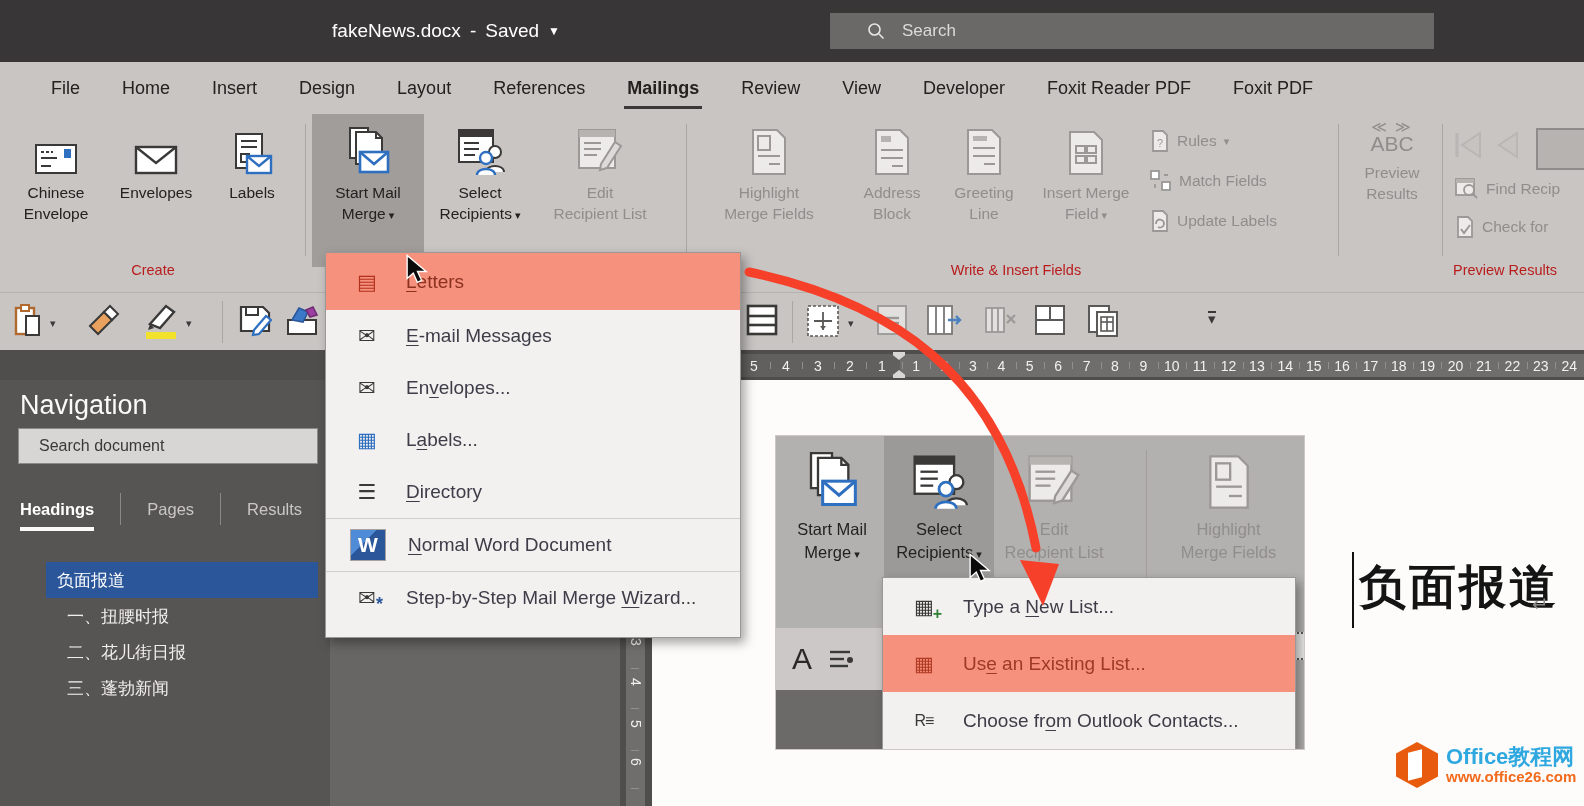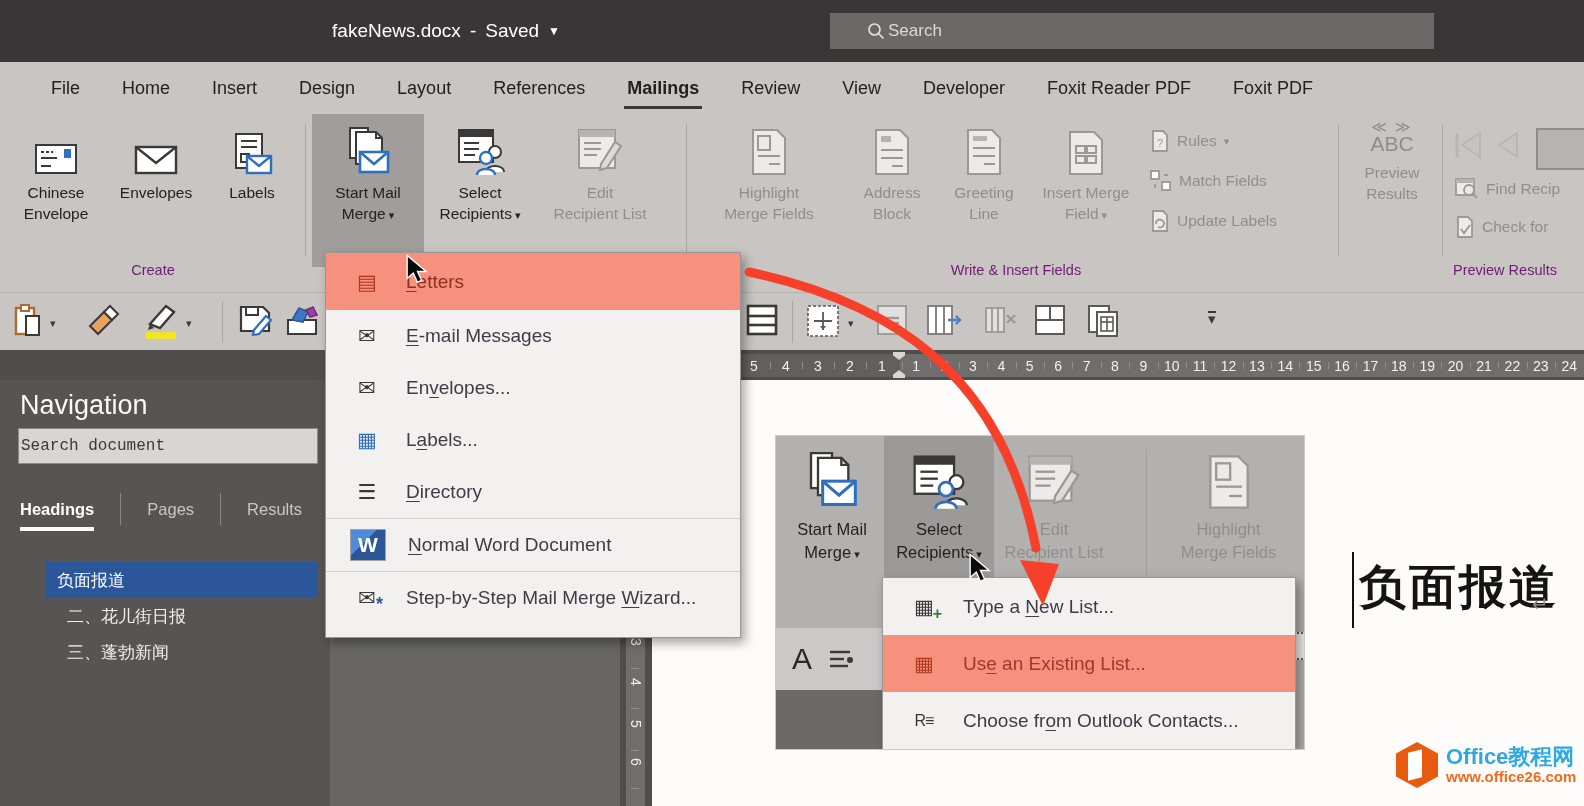--- a/index.html
+++ b/index.html
@@ -1,39 +1,39 @@
 <!DOCTYPE html>
 <html><head>
 <meta charset="utf-8">
 <style>
   html,body{margin:0;padding:0;background:#676665;font-family:"Liberation Sans","DejaVu Sans",sans-serif;}
   #stage{position:relative;width:1584px;height:806px;overflow:hidden;background:#676665;}
   
   #titlebar{position:absolute;left:0;top:0;width:1584px;height:62px;background:#383636;}
   #doc-title{position:absolute;left:16px;top:0;width:860px;height:62px;display:flex;align-items:center;justify-content:center;color:#fff;font-size:19px;gap:9px;}
   #doc-title .chev-dn{font-size:12px;}
-  #top-search{position:absolute;left:830px;top:13px;width:604px;height:36px;background:#6B6968;display:flex;align-items:center;gap:0;padding-left:36px;box-sizing:border-box;}
+  #top-search{position:absolute;left:830px;top:13px;width:604px;height:36px;background:#6B6968;display:flex;align-items:center;gap:14px;padding-left:36px;box-sizing:border-box;}
   #top-search svg{flex:0 0 auto;}
   #top-search input{background:transparent;border:0;outline:0;color:#E8E6E5;font-size:17px;width:400px;font-family:inherit;}
   #top-search input::placeholder{color:#DDDBDA;}
   
   #tabbar{position:absolute;left:0;top:62px;width:1584px;height:52px;background:#C8C5C3;display:flex;align-items:center;padding-left:30px;box-sizing:border-box;gap:0;}
   .rtab{position:relative;color:#23221F;font-size:18px;padding:0 21px;height:52px;display:flex;align-items:center;cursor:default;}
   .rtab.active{font-weight:bold;}
   .rtab.active::after{content:"";position:absolute;left:18px;right:18px;bottom:5px;height:3px;background:#3A3938;}
   
   #ribbon{position:absolute;left:0;top:114px;width:1584px;height:178px;background:#C8C5C3;overflow:hidden;}
   .vsep{position:absolute;top:10px;height:132px;width:1px;background:#A9A6A4;}
   .rbtn{position:absolute;top:6px;height:140px;display:flex;flex-direction:column;align-items:center;text-align:center;}
   .rbtn .ricon{height:56px;display:flex;align-items:flex-end;justify-content:center;margin-bottom:6px;}
   .rlbl{font-size:15.5px;color:#23221F;line-height:21px;white-space:nowrap;}
   .dis .rlbl{color:#908E8B;}
   .pressed{background:#A09D9B;top:0;height:147px;padding-top:6px;}
   .chev::after{content:" ▾";font-size:11px;}
-  .grouplbl{position:absolute;top:148px;font-size:14.5px;color:#701a75;text-align:center;}
+  .grouplbl{position:absolute;top:148px;font-size:14.5px;color:#b91c1c;text-align:center;}
   .sbtn{position:absolute;display:flex;align-items:center;gap:7px;font-size:15.5px;color:#908E8B;white-space:nowrap;}
   #abc-btn{position:absolute;left:1348px;top:6px;width:88px;display:flex;flex-direction:column;align-items:center;color:#908E8B;}
   #abc-btn .abc1{font-size:15px;letter-spacing:2px;line-height:14px;}
   #abc-btn .abc2{font-size:21px;line-height:20px;margin-bottom:8px;}
   #rec-box{position:absolute;left:1536px;top:14px;width:60px;height:38px;background:#B6B3B1;border:2px solid #8E8C8A;}
   
   #toolbar2{position:absolute;left:0;top:292px;width:1584px;height:58px;background:#C8C5C3;border-top:1px solid #B5B2B0;overflow:hidden;}
   .t2{position:absolute;top:11px;}
   .t2chev{position:absolute;font-size:11px;color:#3A3938;top:24px;}
   .t2sep{position:absolute;top:8px;width:1px;height:42px;background:#A9A6A4;}
@@ -46,21 +46,21 @@
   .rnums span::before{content:"";position:absolute;left:0;top:8px;height:7px;width:1px;background:#908F8E;}
   #rnums-left{left:738px;width:160px;}
   #rnums-left span{width:32px;}
   #rnums-right{left:902px;width:682px;}
   #rnums-right span{width:28.4px;font-size:14px;}
   .indent-marker{position:absolute;background:#D9D7D5;}
   
   #navpane{position:absolute;left:0;top:380px;width:330px;height:426px;background:#575554;}
   #nav-title{position:absolute;left:20px;top:10px;color:#FAFAF9;font-size:27px;font-weight:300;}
   #nav-search{position:absolute;left:18px;top:48px;width:300px;height:36px;background:#D8D6D4;border:1px solid #8C8A88;box-sizing:border-box;}
-  #nav-search input{width:100%;height:100%;background:transparent;border:0;outline:0;font-size:16px;color:#23221F;padding:0 2px;box-sizing:border-box;font-family:Liberation Mono, monospace;}
+  #nav-search input{width:100%;height:100%;background:transparent;border:0;outline:0;font-size:16px;color:#23221F;padding:0 20px;box-sizing:border-box;font-family:Liberation Sans, sans-serif;}
   #nav-search input::placeholder{color:#3A3938;}
   #nav-tabs{position:absolute;left:20px;top:112px;display:flex;align-items:center;height:34px;justify-content:center;}
   .ntab{font-size:16.5px;color:#C9C7C5;padding:0 0;position:relative;}
   .ntab.nactive{color:#fff;font-weight:bold;}
   .ntab.nactive::after{content:"";position:absolute;left:0;right:0;bottom:-12px;height:4px;background:#FBFAF9;}
   .ntab-sep{width:1px;height:32px;background:#8A8886;margin:0 26px;}
   #nav-list{position:absolute;left:46px;top:182px;width:272px;}
   .nitem{height:36px;display:flex;align-items:center;color:#F1EFEE;font-size:17px;padding-left:11px;white-space:nowrap;}
   .nitem.selected{background:#2B579A;color:#fff;}
   .nitem.sub{padding-left:21px;}
@@ -506,20 +506,23 @@
       <span class="ntab">Pages</span>
       <span class="ntab-sep"></span>
       <span class="ntab">Results</span>
     </div>
     <div id="nav-list">
 
     <div class="nitem selected">
           <span>负面报道</span>
         </div>
         <div class="nitem sub">
+          <span>一、扭腰时报</span>
+        </div>
+        <div class="nitem sub">
           <span>二、花儿街日报</span>
         </div>
         <div class="nitem sub">
           <span>三、蓬勃新闻</span>
         </div>
       </div>
   </div>
 
   <div id="vruler">
     <div id="vr-band"></div>

